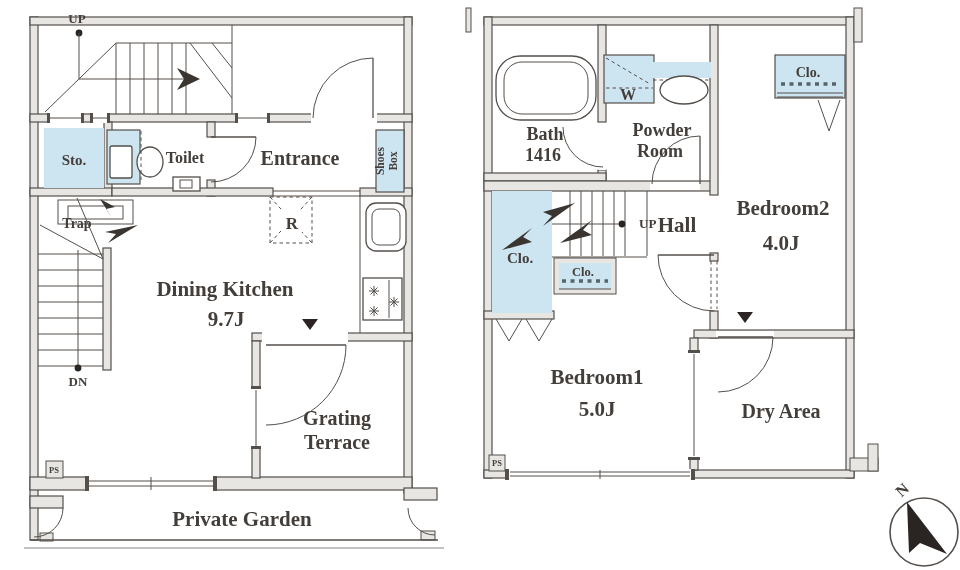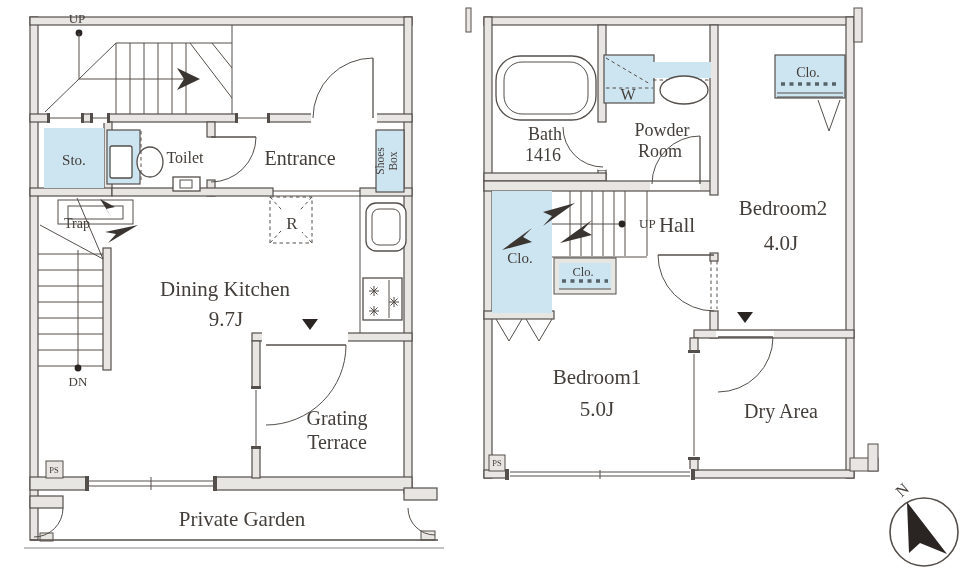--- a/index.html
+++ b/index.html
@@ -1,17 +1,17 @@
 <!DOCTYPE html>
 <html><head>
 <meta charset="utf-8">
 <style>
   html,body{margin:0;padding:0;background:#ffffff;}
   .stage{position:relative;width:960px;height:570px;background:#ffffff;overflow:hidden;
-         font-family:"Liberation Serif","DejaVu Serif",serif;}
+         font-family:"Liberation Serif","DejaVu Serif",serif;font-weight:bold;}
   svg{position:absolute;left:0;top:0;}
   svg text{fill:#433e3a;font-family:"Liberation Serif","DejaVu Serif",serif;}
   .wall{fill:#e8e6e3;stroke:#544f4b;stroke-width:1.2;}
   .stub{fill:#e8e6e3;stroke:#544f4b;stroke-width:1;}
   .opening{fill:#ffffff;stroke:none;}
   .blue{fill:#cde4f1;stroke:none;}
   .blueb{fill:#cde4f1;stroke:#544f4b;stroke-width:1.2;}
   .fix{fill:#ffffff;stroke:#544f4b;stroke-width:1.3;}
   .ln{fill:none;stroke:#544f4b;stroke-width:1;}
   .ln2{fill:none;stroke:#544f4b;stroke-width:1.3;}

